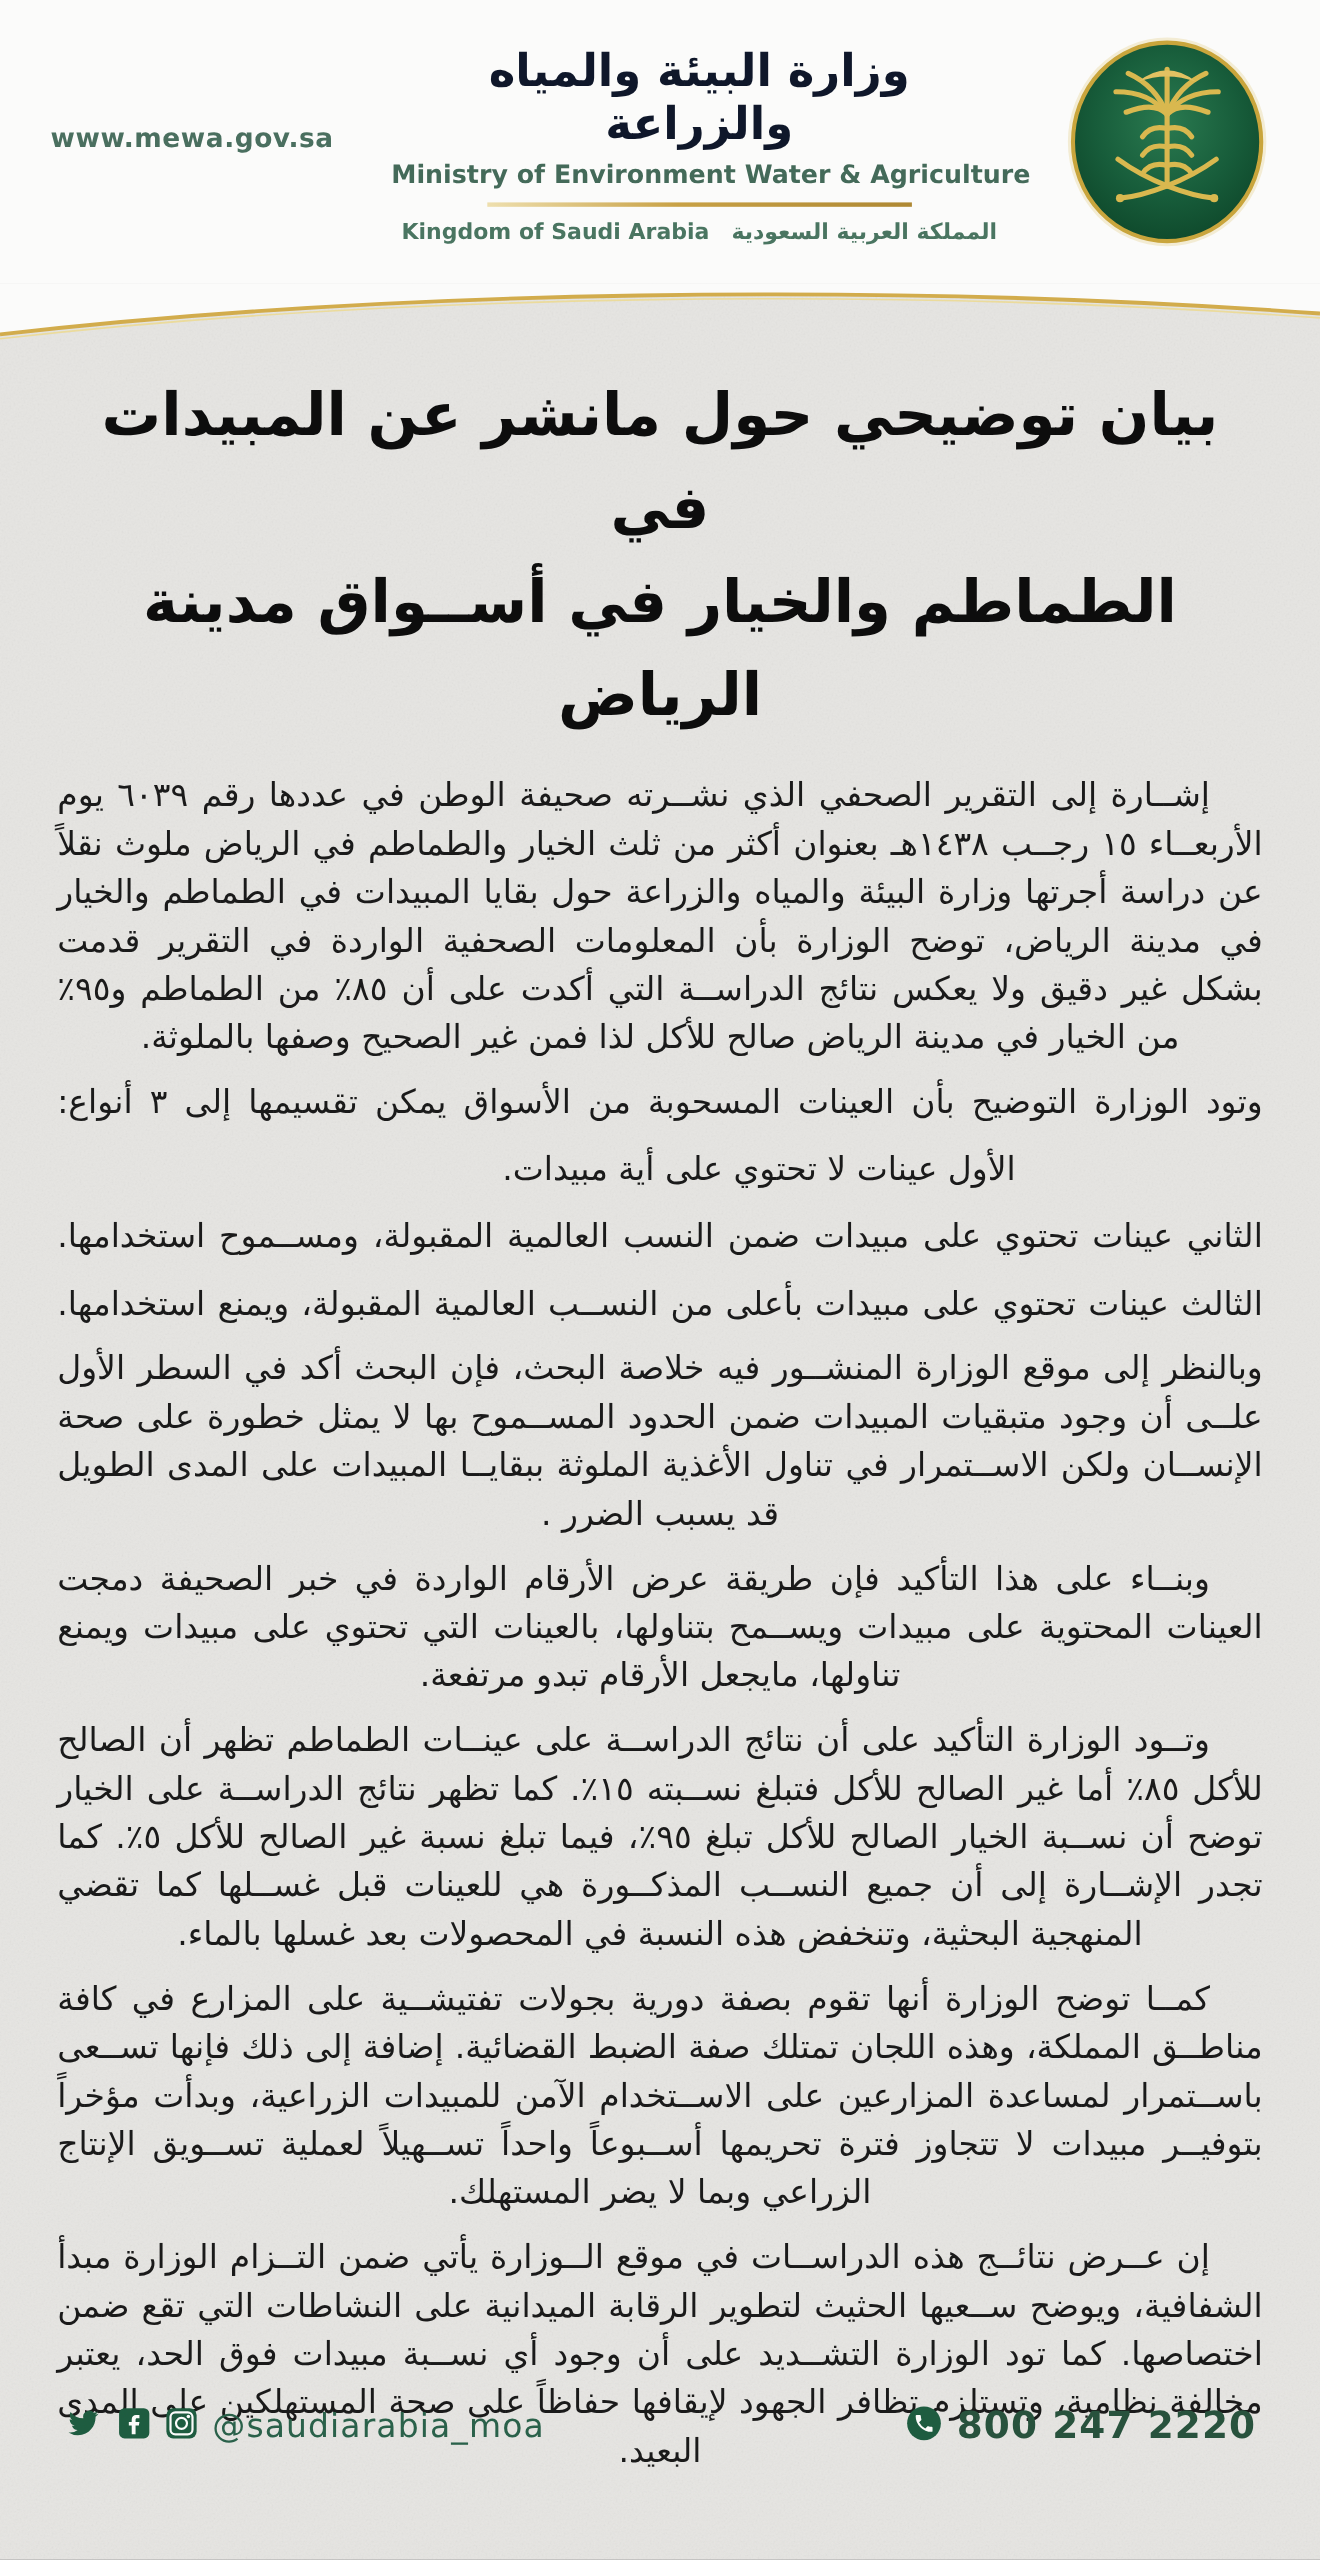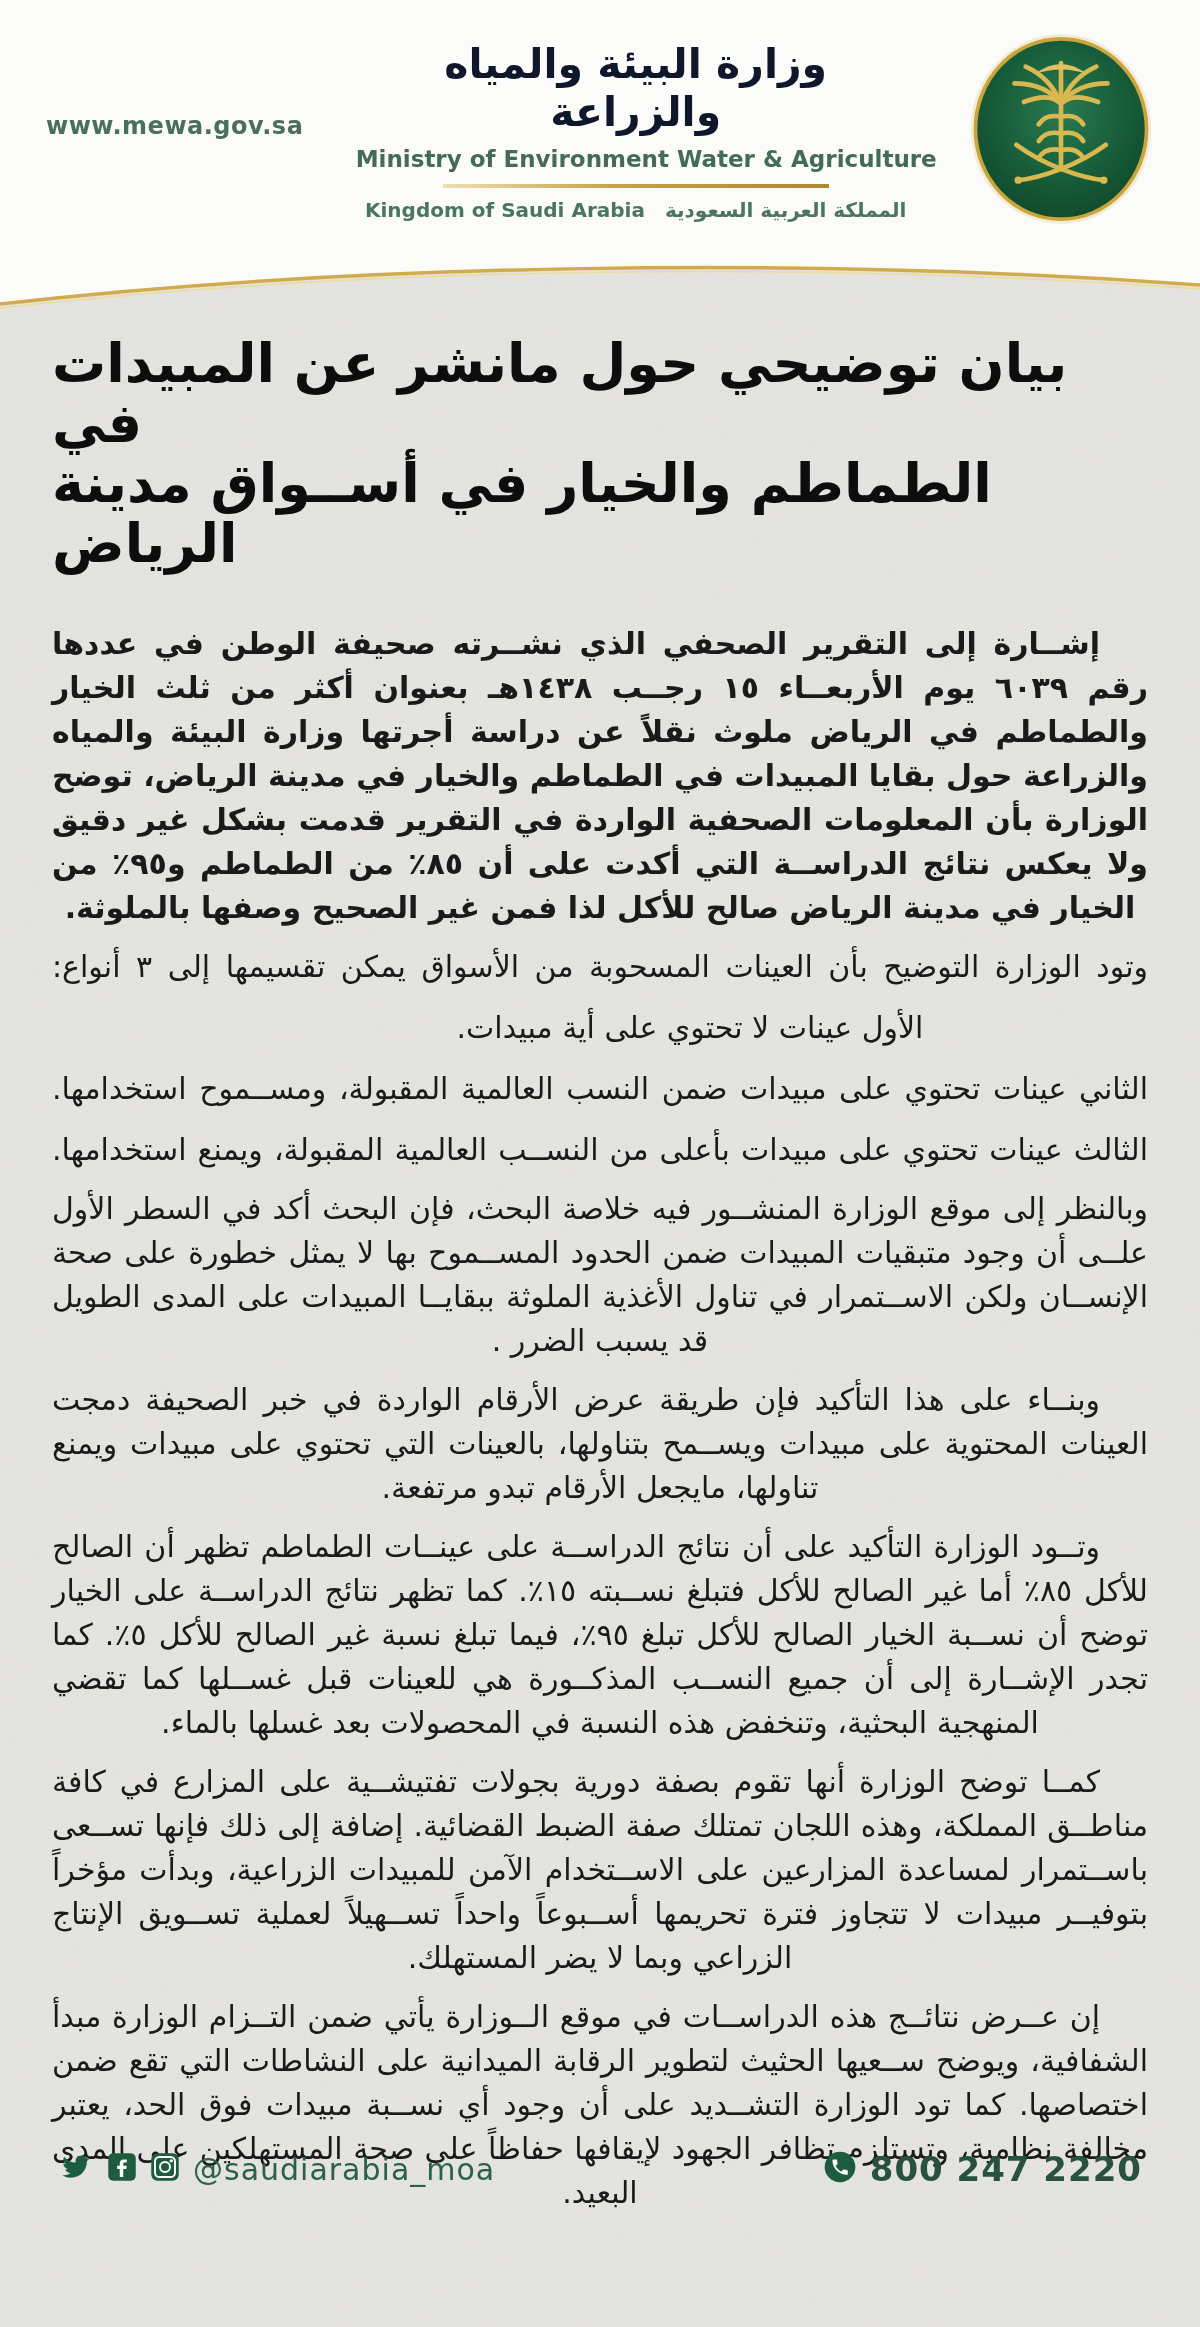--- a/index.html
+++ b/index.html
@@ -28,28 +28,28 @@
   .logo{width:186px;flex:0 0 auto;}
   .logo svg{display:block;}
 
   
   .arc{display:block;margin-top:0;}
 
   
   .content{padding:0 52px;direction:rtl;}
   .doc-title{
     font-size:54px;font-weight:bold;color:#0d0d0d;
-    text-align:left;line-height:60px;margin:14px 0 0 0;
+    text-align:center;line-height:85px;margin:14px 0 0 0;
   }
   .para{
     font-size:30px;line-height:44px;color:#1a1a1a;
     text-align:justify;text-align-last:center;margin:15px 0 0 0;
   }
   .indent{text-indent:48px;}
-  .first-para{margin-top:48px;font-weight:bold;}
+  .first-para{margin-top:28px;}
   .fill-line{text-align-last:justify;}
   .type-one{text-align:justify;text-align-last:center;margin-top:17px;}
   .type-row{margin-top:17px;}
 
   
   .footer{
     position:absolute;left:0;right:0;bottom:26px;z-index:1;
     display:flex;justify-content:space-between;align-items:center;
     padding:0 58px;
   }

